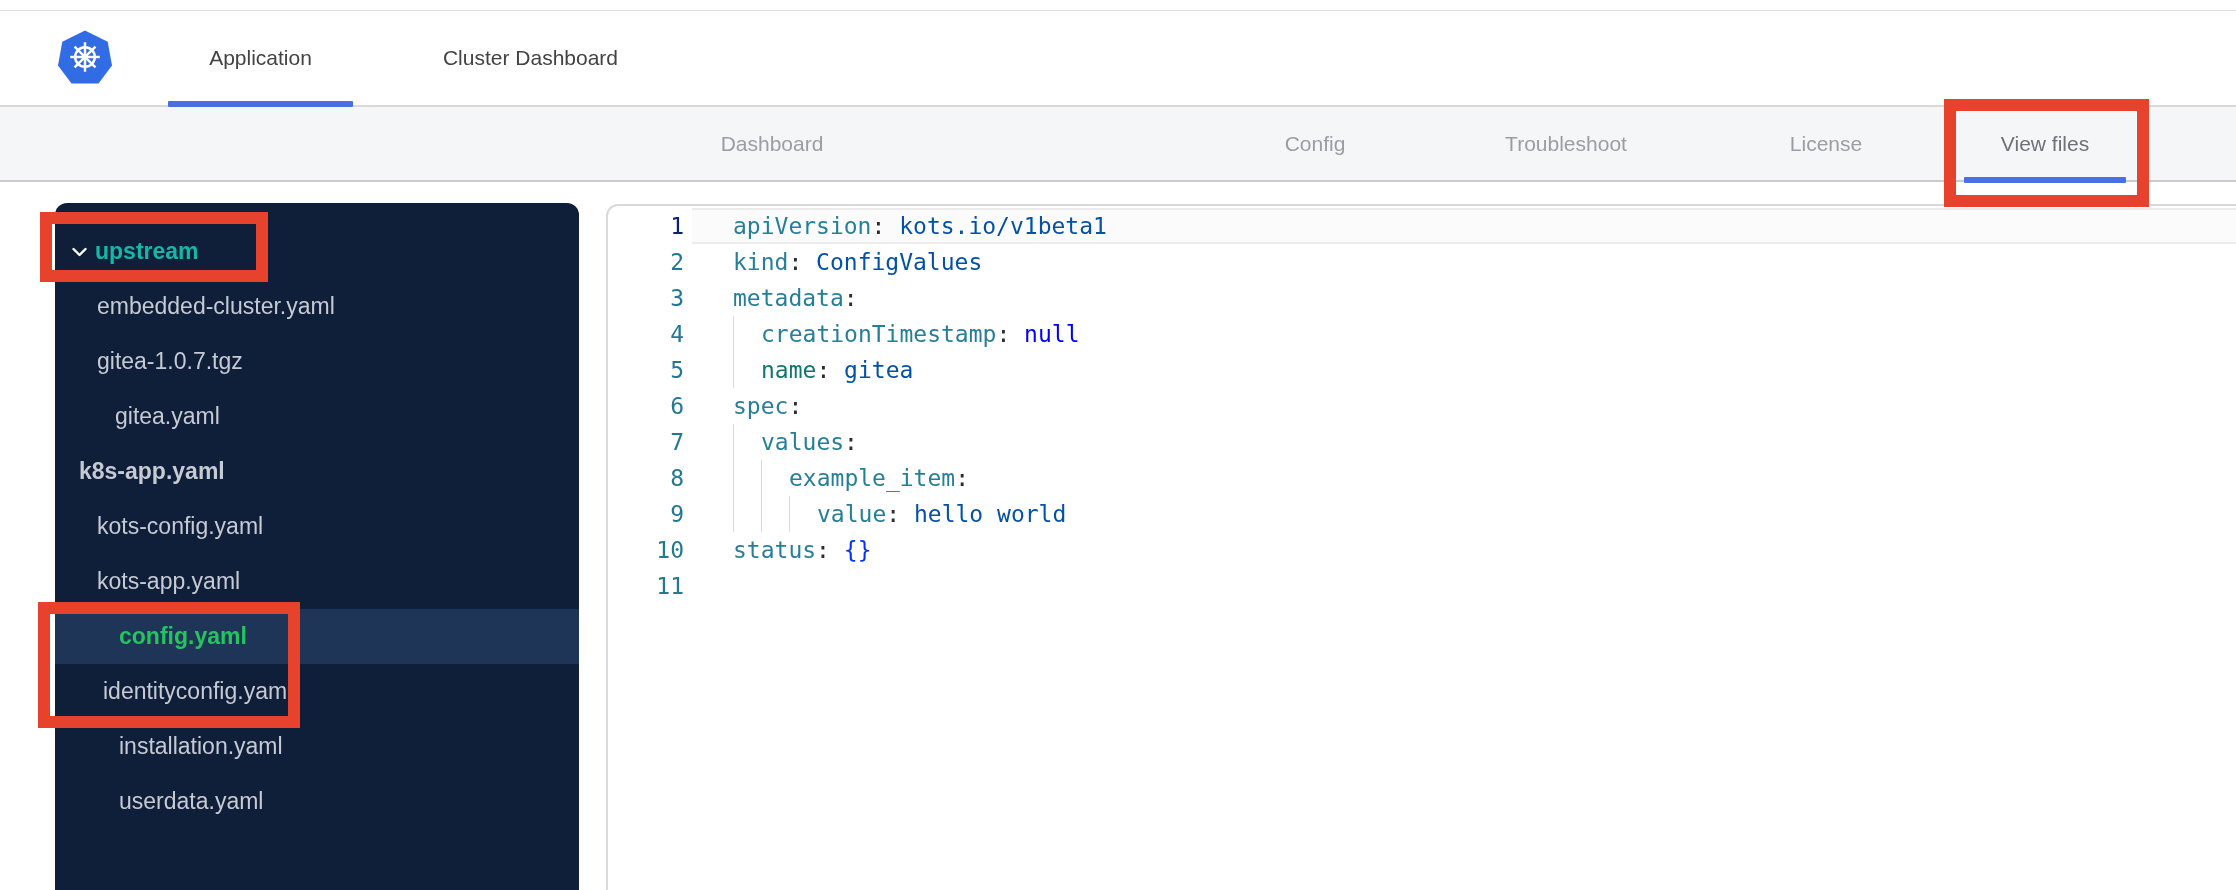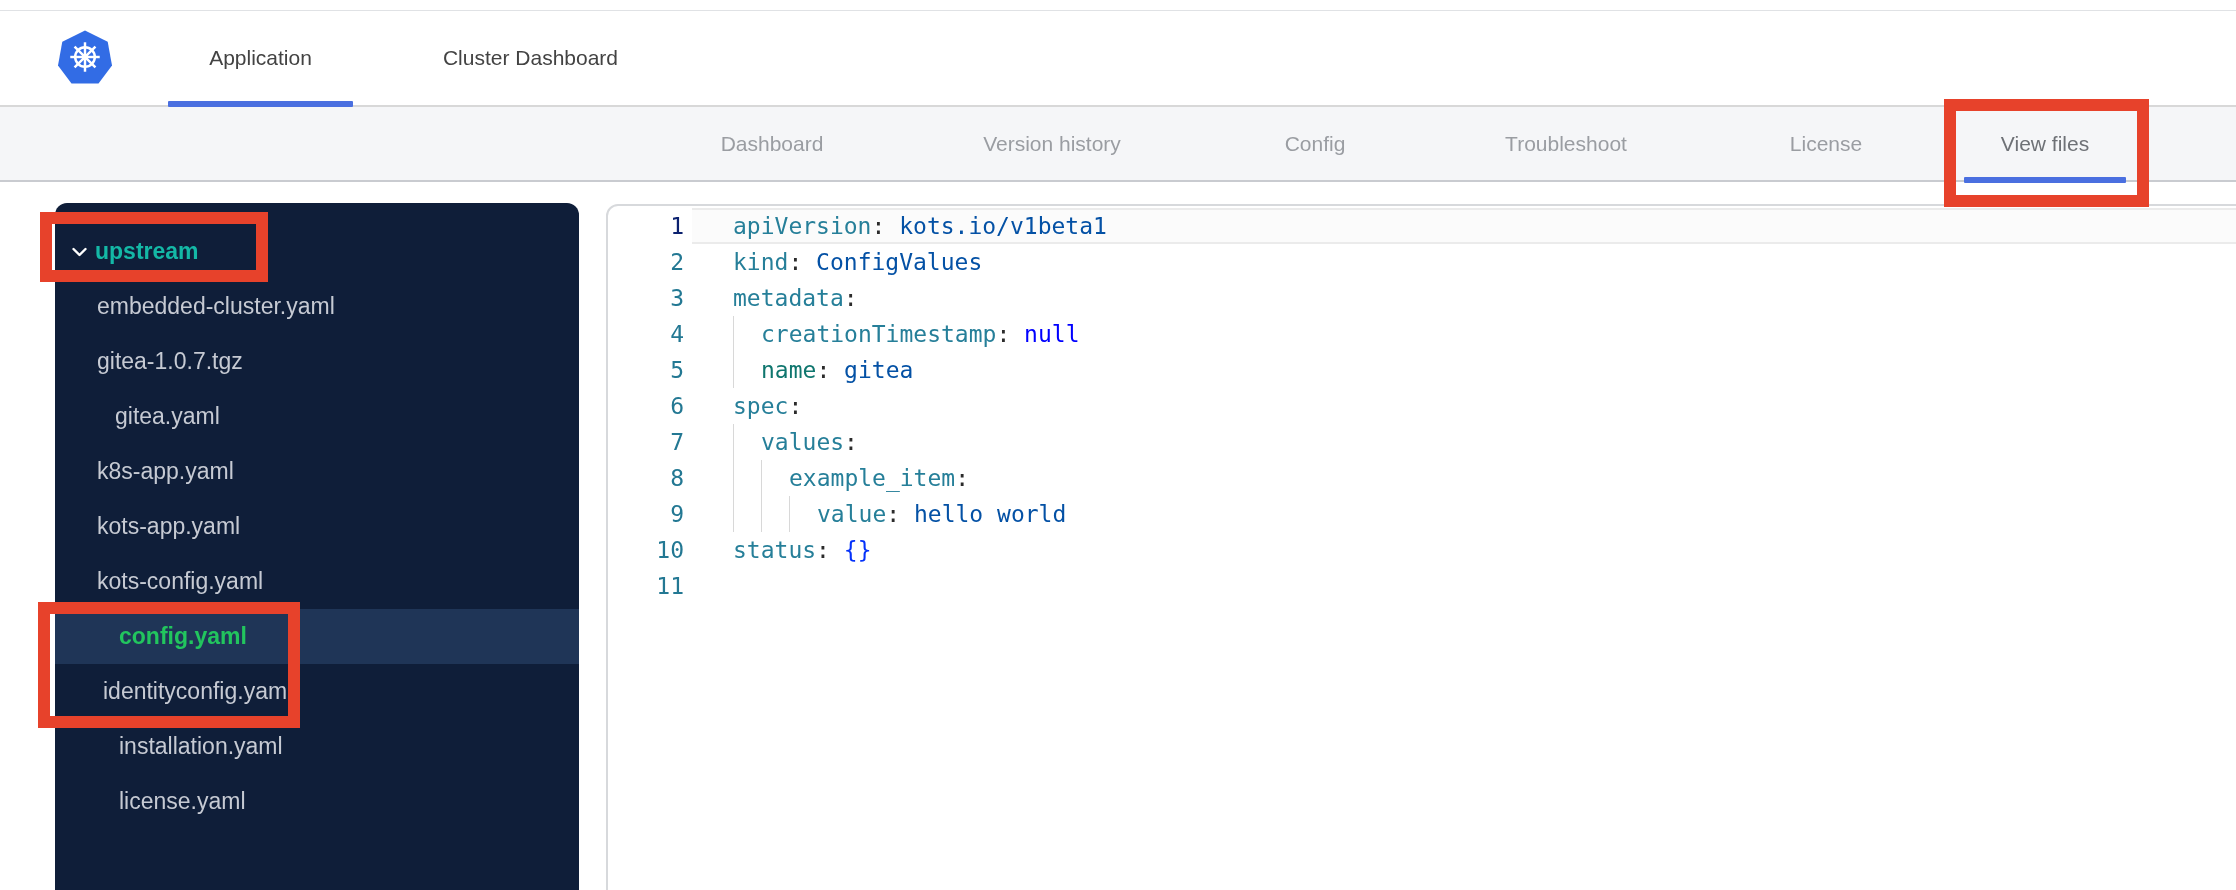--- a/index.html
+++ b/index.html
@@ -81,21 +81,20 @@
       </g>
     </svg>
     <div>
         <div class="htab" style="left: 189px; width: 143px;">Application<div class="underline" style="background: rgb(74, 111, 224);"></div></div>
         <div class="htab" style="left: 398px; width: 265px;">Cluster Dashboard</div>
       </div>
   </div>
 
   <div class="subnav">
       <div class="snav-item" style="left: 772px;">Dashboard</div>
-      <div class="snav-item" style="left: 1052px;">Version history</div>
       <div class="snav-item" style="left: 1315px;">Config</div>
       <div class="snav-item" style="left: 1566px;">Troubleshoot</div>
       <div class="snav-item" style="left: 1826px;">License</div>
       <div class="snav-item active" style="left: 2045px;">View files</div>
       <div class="snav-underline" style="left: 1964px; width: 162px; background: rgb(74, 111, 224);"></div>
     </div>
 
   <div class="sidebar" style="background: rgb(15, 30, 57);">
       <div class="srow folder">
         <span class="chev" style="margin-left: 17px;">
@@ -108,39 +107,39 @@
       <div class="srow file">
         <span class="lbl" style="margin-left: 42px;">embedded-cluster.yaml</span>
       </div>
       <div class="srow file">
         <span class="lbl" style="margin-left: 42px;">gitea-1.0.7.tgz</span>
       </div>
       <div class="srow file">
         <span class="lbl" style="margin-left: 60px;">gitea.yaml</span>
       </div>
       <div class="srow file">
-        <span class="lbl" style="margin-left: 42px;">k8s-app.yaml</span>
+        <span class="lbl" style="margin-left: 24px; font-weight: bold;">k8s-app.yaml</span>
+      </div>
+      <div class="srow file">
+        <span class="lbl" style="margin-left: 42px;">kots-config.yaml</span>
       </div>
       <div class="srow file">
         <span class="lbl" style="margin-left: 42px;">kots-app.yaml</span>
-      </div>
-      <div class="srow file">
-        <span class="lbl" style="margin-left: 42px;">kots-config.yaml</span>
       </div>
       <div class="srow file selected" style="background: rgb(31, 53, 87);">
         <span class="lbl" style="margin-left: 64px;">config.yaml</span>
       </div>
       <div class="srow file">
         <span class="lbl" style="margin-left: 48px;">identityconfig.yaml</span>
       </div>
       <div class="srow file">
         <span class="lbl" style="margin-left: 64px;">installation.yaml</span>
       </div>
       <div class="srow file">
-        <span class="lbl" style="margin-left: 64px;">license.yaml</span>
+        <span class="lbl" style="margin-left: 64px;">userdata.yaml</span>
       </div>
     </div>
 
   <div class="editor-card">
       <div class="cline"><div class="gut" style="color: rgb(11, 33, 111);">1</div><div class="cbody curline"><span class="tk-key" style="color: rgb(38, 127, 153);">apiVersion</span><span class="tk-pn">: </span><span class="tk-str" style="color: rgb(4, 81, 165);">kots.io/v1beta1</span></div></div>
       <div class="cline"><div class="gut" style="color: rgb(35, 120, 147);">2</div><div class="cbody"><span class="tk-key" style="color: rgb(38, 127, 153);">kind</span><span class="tk-pn">: </span><span class="tk-str" style="color: rgb(4, 81, 165);">ConfigValues</span></div></div>
       <div class="cline"><div class="gut" style="color: rgb(35, 120, 147);">3</div><div class="cbody"><span class="tk-key" style="color: rgb(38, 127, 153);">metadata</span><span class="tk-pn">:</span></div></div>
       <div class="cline"><div class="gut" style="color: rgb(35, 120, 147);">4</div><div class="cbody"><span class="guide"></span><span class="tk-key" style="color: rgb(38, 127, 153);">creationTimestamp</span><span class="tk-pn">: </span><span class="tk-kw" style="color: rgb(0, 0, 255);">null</span></div></div>
       <div class="cline"><div class="gut" style="color: rgb(35, 120, 147);">5</div><div class="cbody"><span class="guide"></span><span class="tk-key" style="color: #0f766e;">name</span><span class="tk-pn">: </span><span class="tk-str" style="color: rgb(4, 81, 165);">gitea</span></div></div>
       <div class="cline"><div class="gut" style="color: rgb(35, 120, 147);">6</div><div class="cbody"><span class="tk-key" style="color: rgb(38, 127, 153);">spec</span><span class="tk-pn">:</span></div></div>

